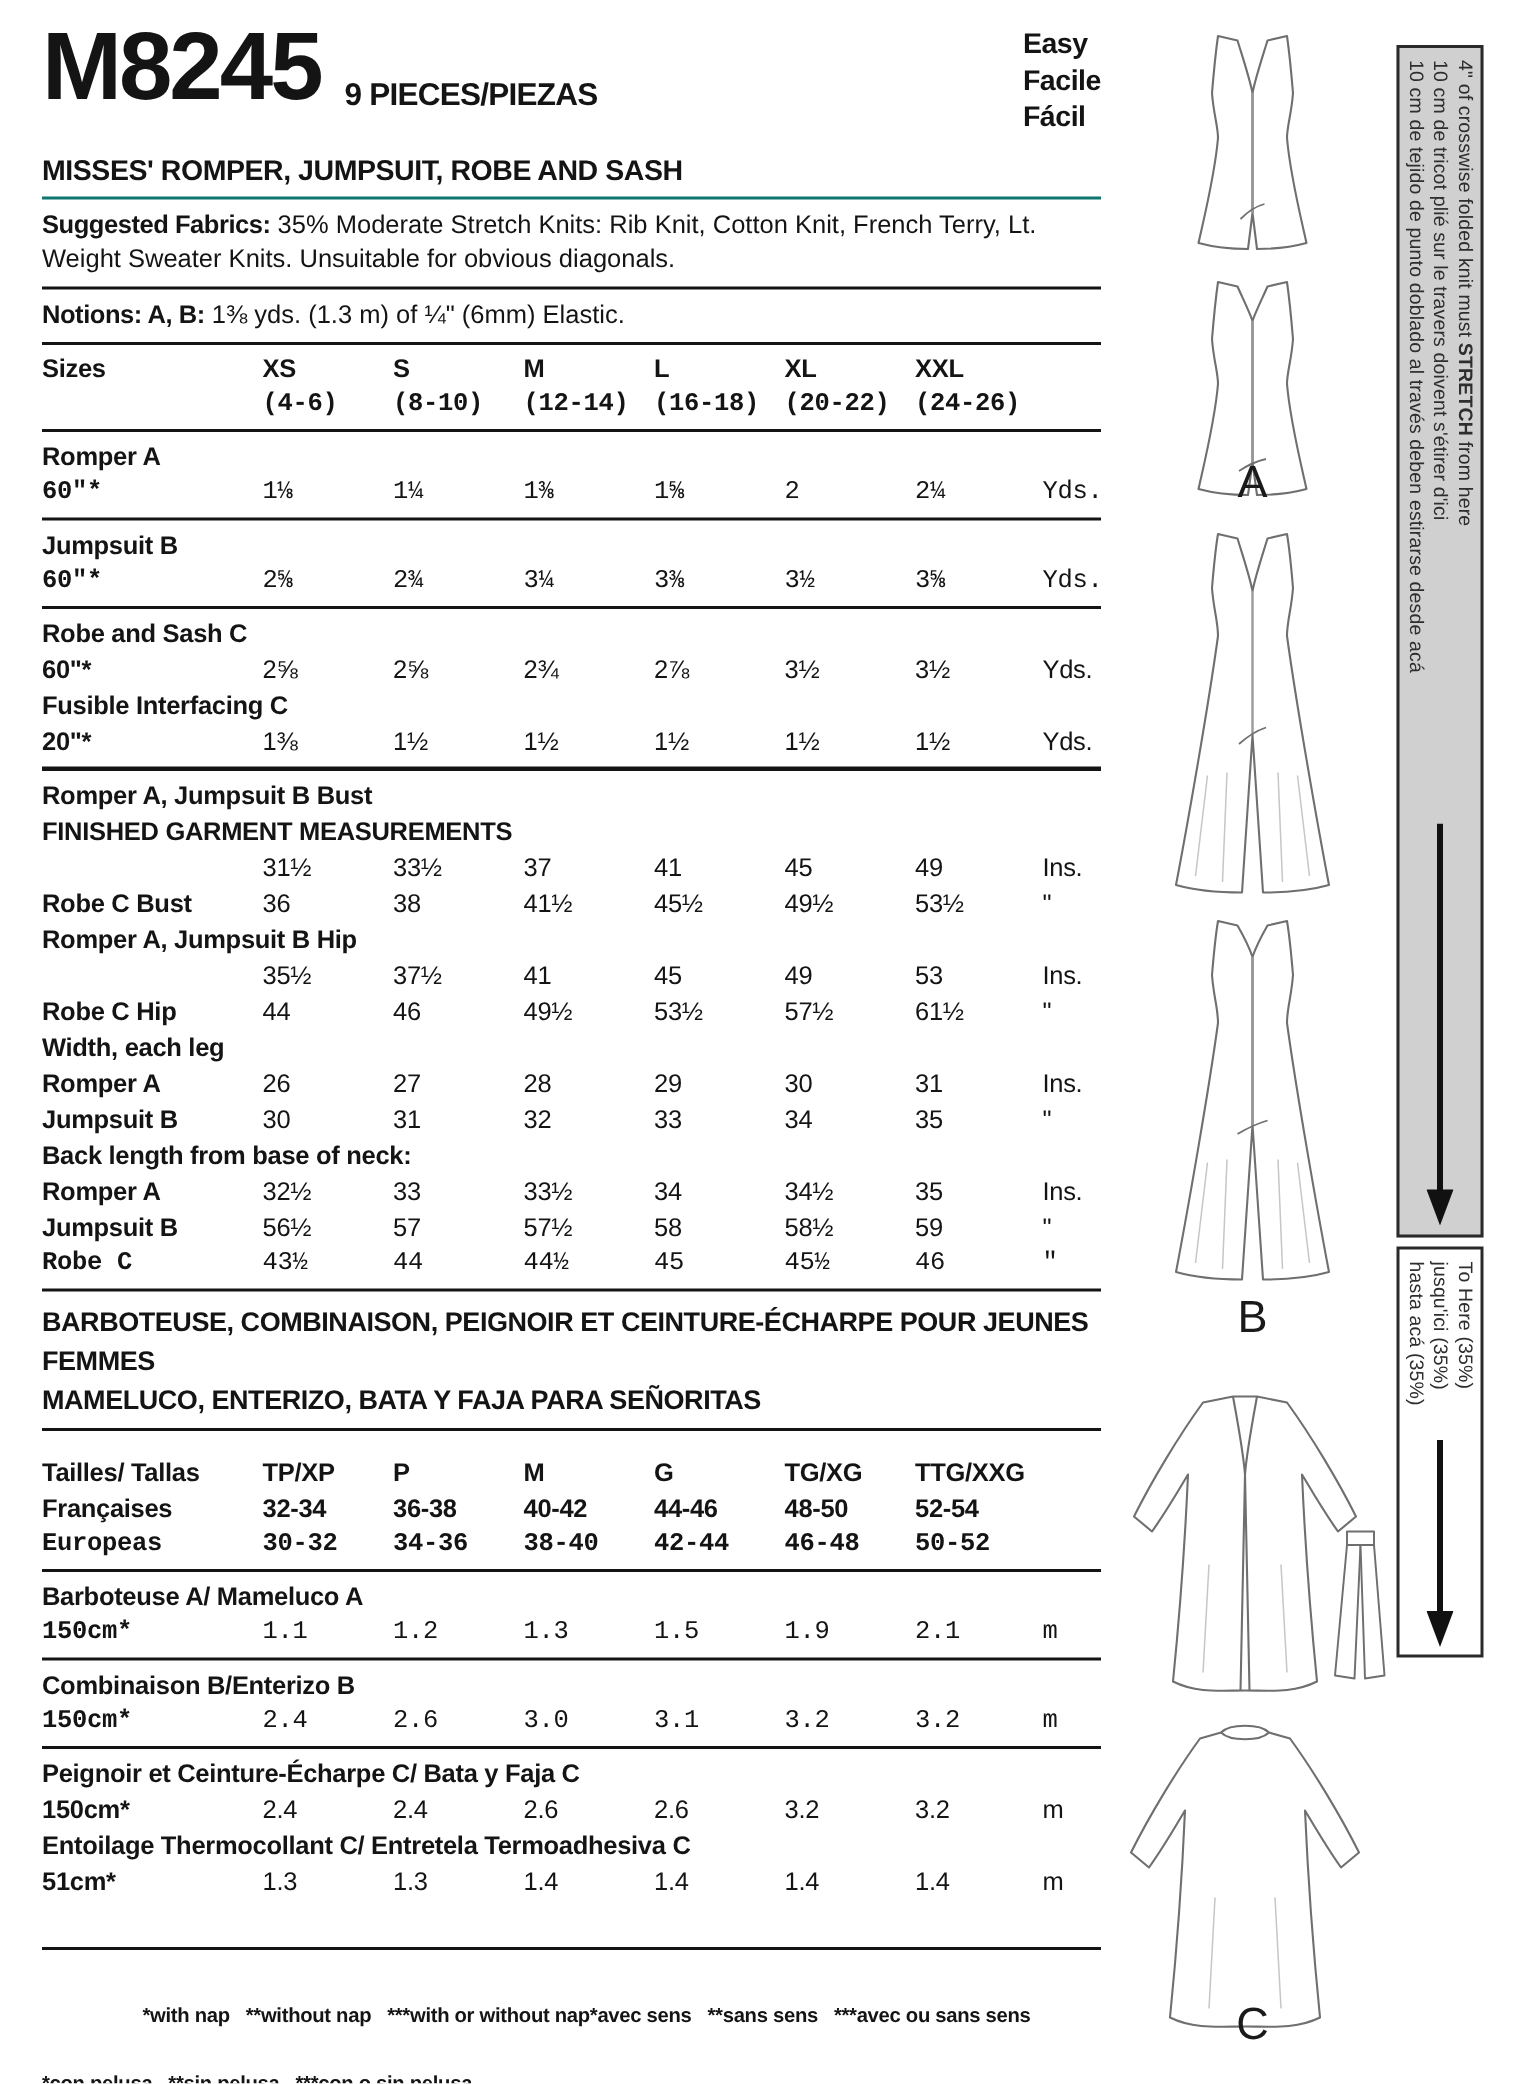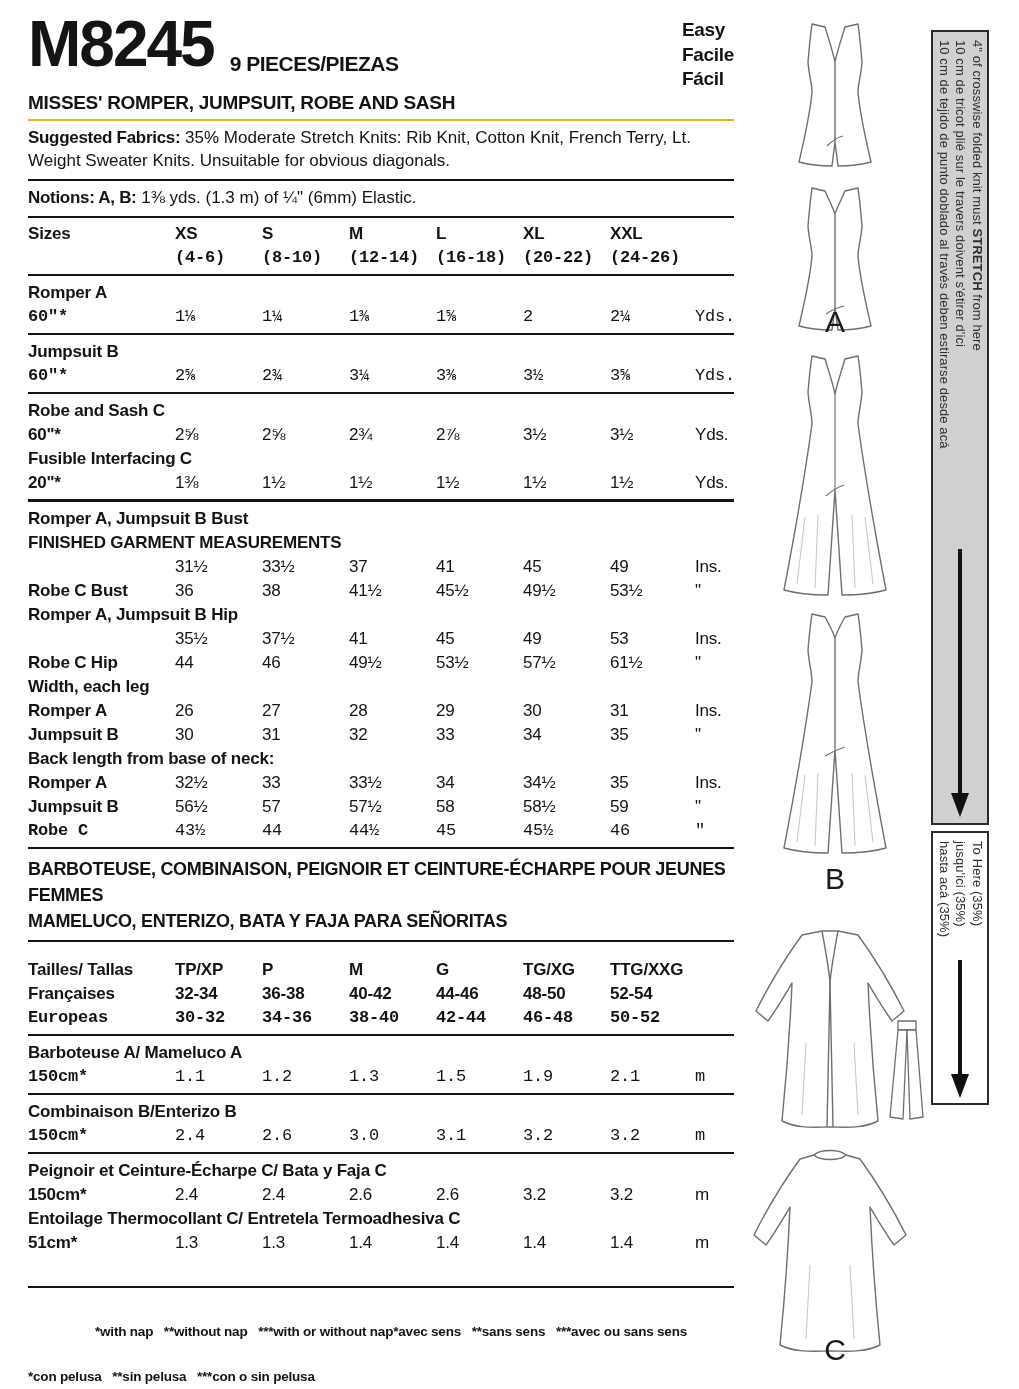--- a/index.html
+++ b/index.html
@@ -4,21 +4,21 @@
 <style>
   html,body{margin:0;padding:0;background:#fff;}
   .page{position:relative;width:1019px;height:1389px;background:#fff;overflow:hidden;
         font-family:"Liberation Sans",sans-serif;color:#141414;}
   
   .main{position:absolute;left:28px;top:12px;width:706px;}
   .header-row{display:flex;align-items:flex-start;}
   .m-number{font-size:64px;font-weight:700;letter-spacing:-2px;line-height:1.0;}
   .pieces{font-size:21px;font-weight:700;letter-spacing:-0.5px;margin:40px 0 0 16px;}
   .difficulty{margin-left:auto;font-size:19px;font-weight:700;line-height:1.3;padding-top:6px;letter-spacing:-0.3px;}
-  .title{font-size:19px;font-weight:700;letter-spacing:-0.3px;padding-bottom:5px;border-bottom:2px solid #eab308;}
+  .title{font-size:19px;font-weight:700;letter-spacing:-0.3px;margin-top:12px;padding-bottom:5px;border-bottom:2px solid #0f766e;}
   .fabrics{font-size:17px;line-height:1.32;padding:6px 0 7px;border-bottom:2px solid #141414;}
   .notions{font-size:17px;padding:7px 0 8px;border-bottom:2px solid #141414;}
   .blabel{font-weight:700;letter-spacing:-0.3px;}
   
   .ttable{margin-top:3px;}
   .trow{display:grid;grid-template-columns:147px 87px 87px 87px 87px 87px 75px 1fr;
         align-items:end;min-height:24px;font-size:17px;line-height:23px;letter-spacing:-0.2px;}
   .trow .hlabel{grid-column:1/-1;font-weight:700;}
   .cell.label{font-weight:700;}
   .cell.v{font-weight:400;}

